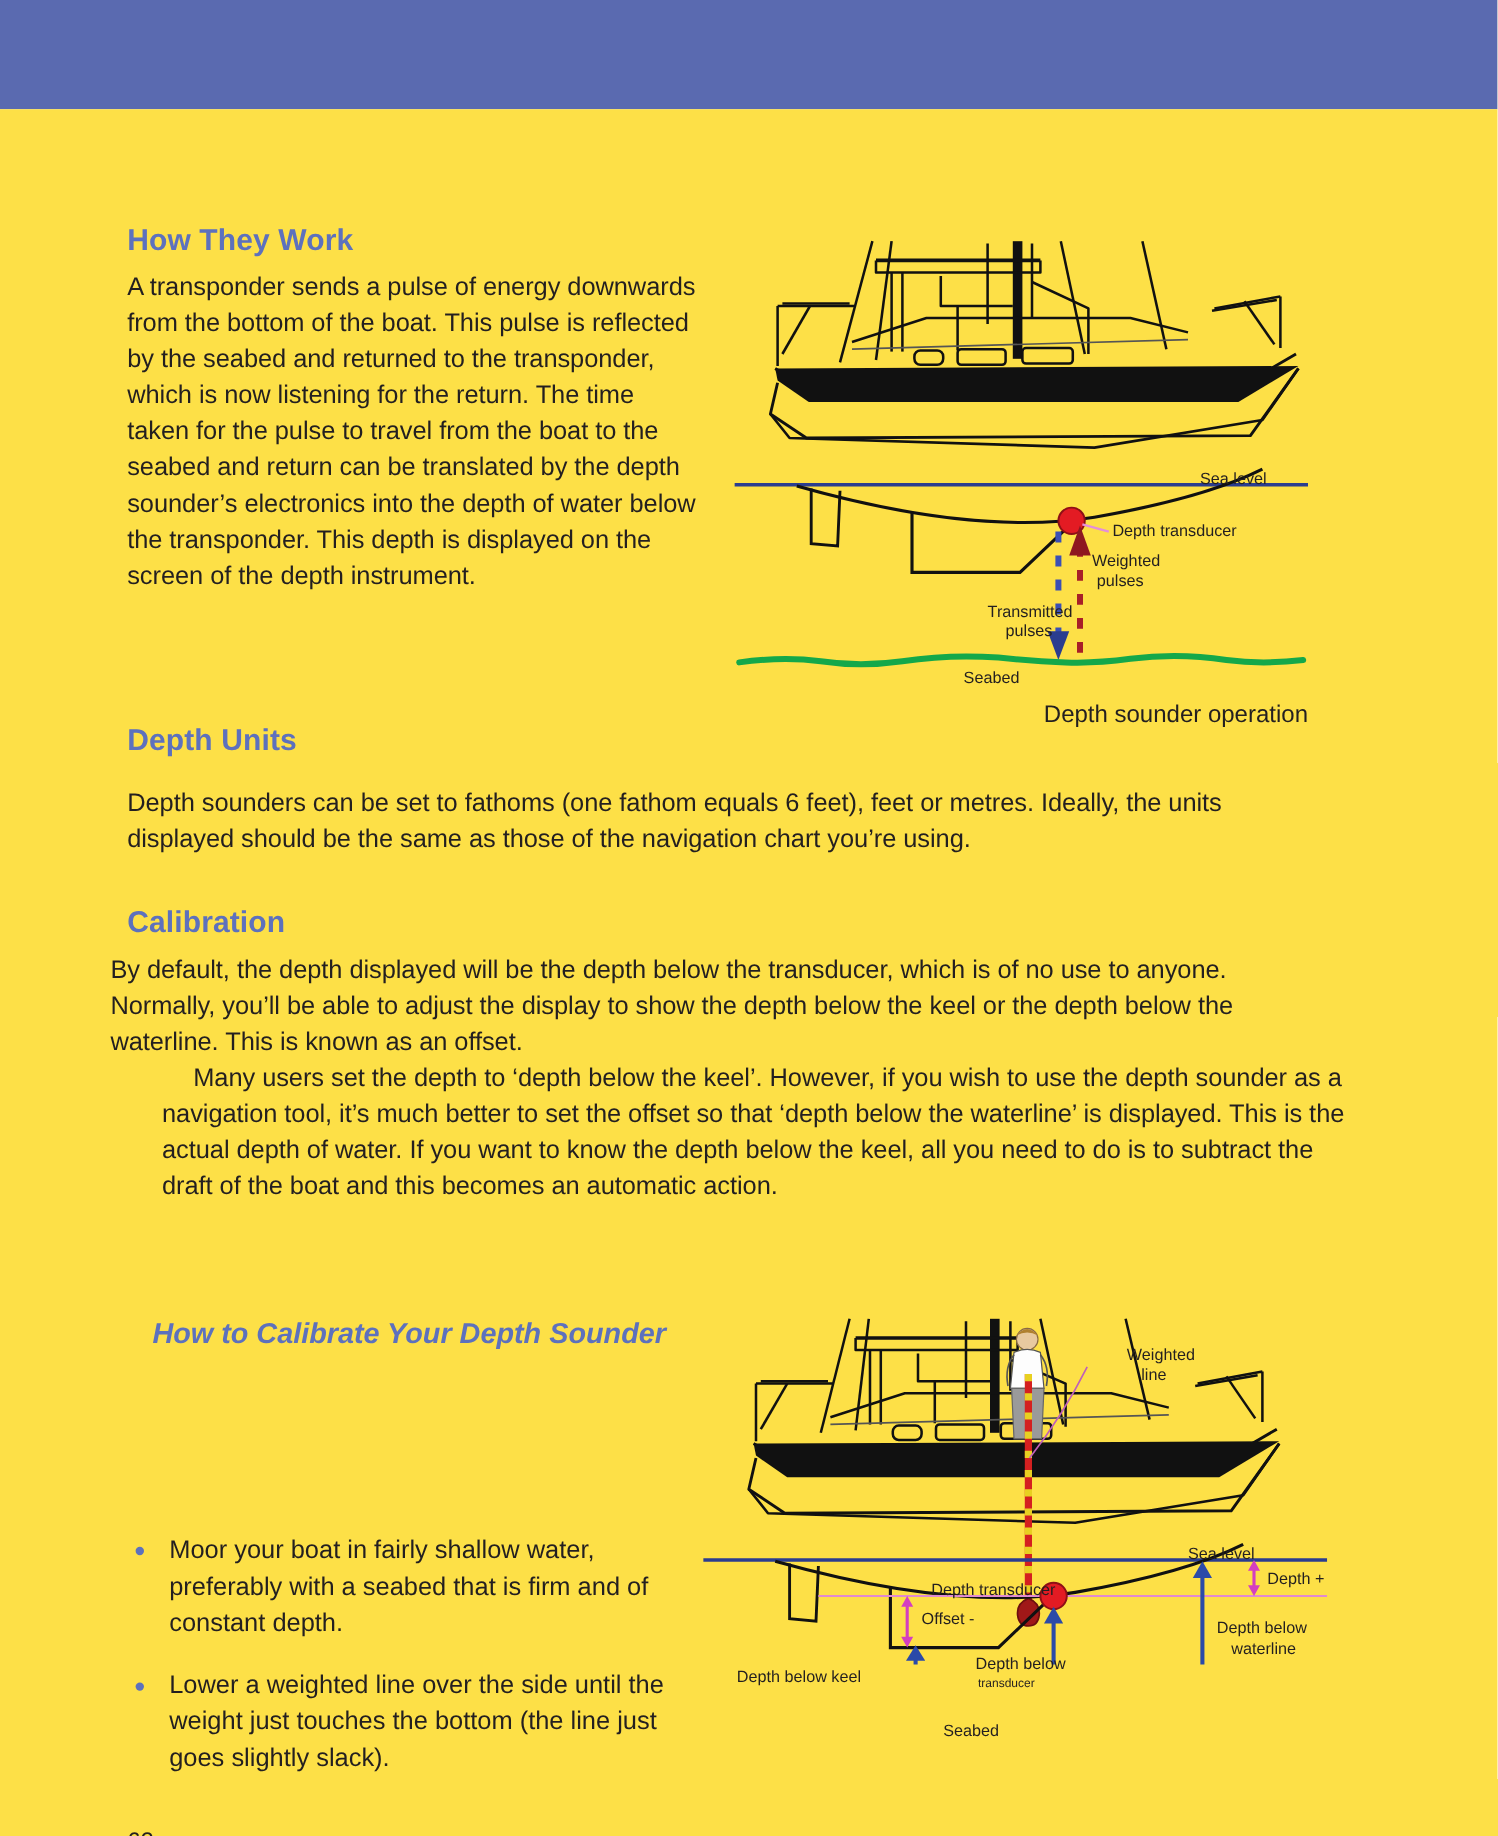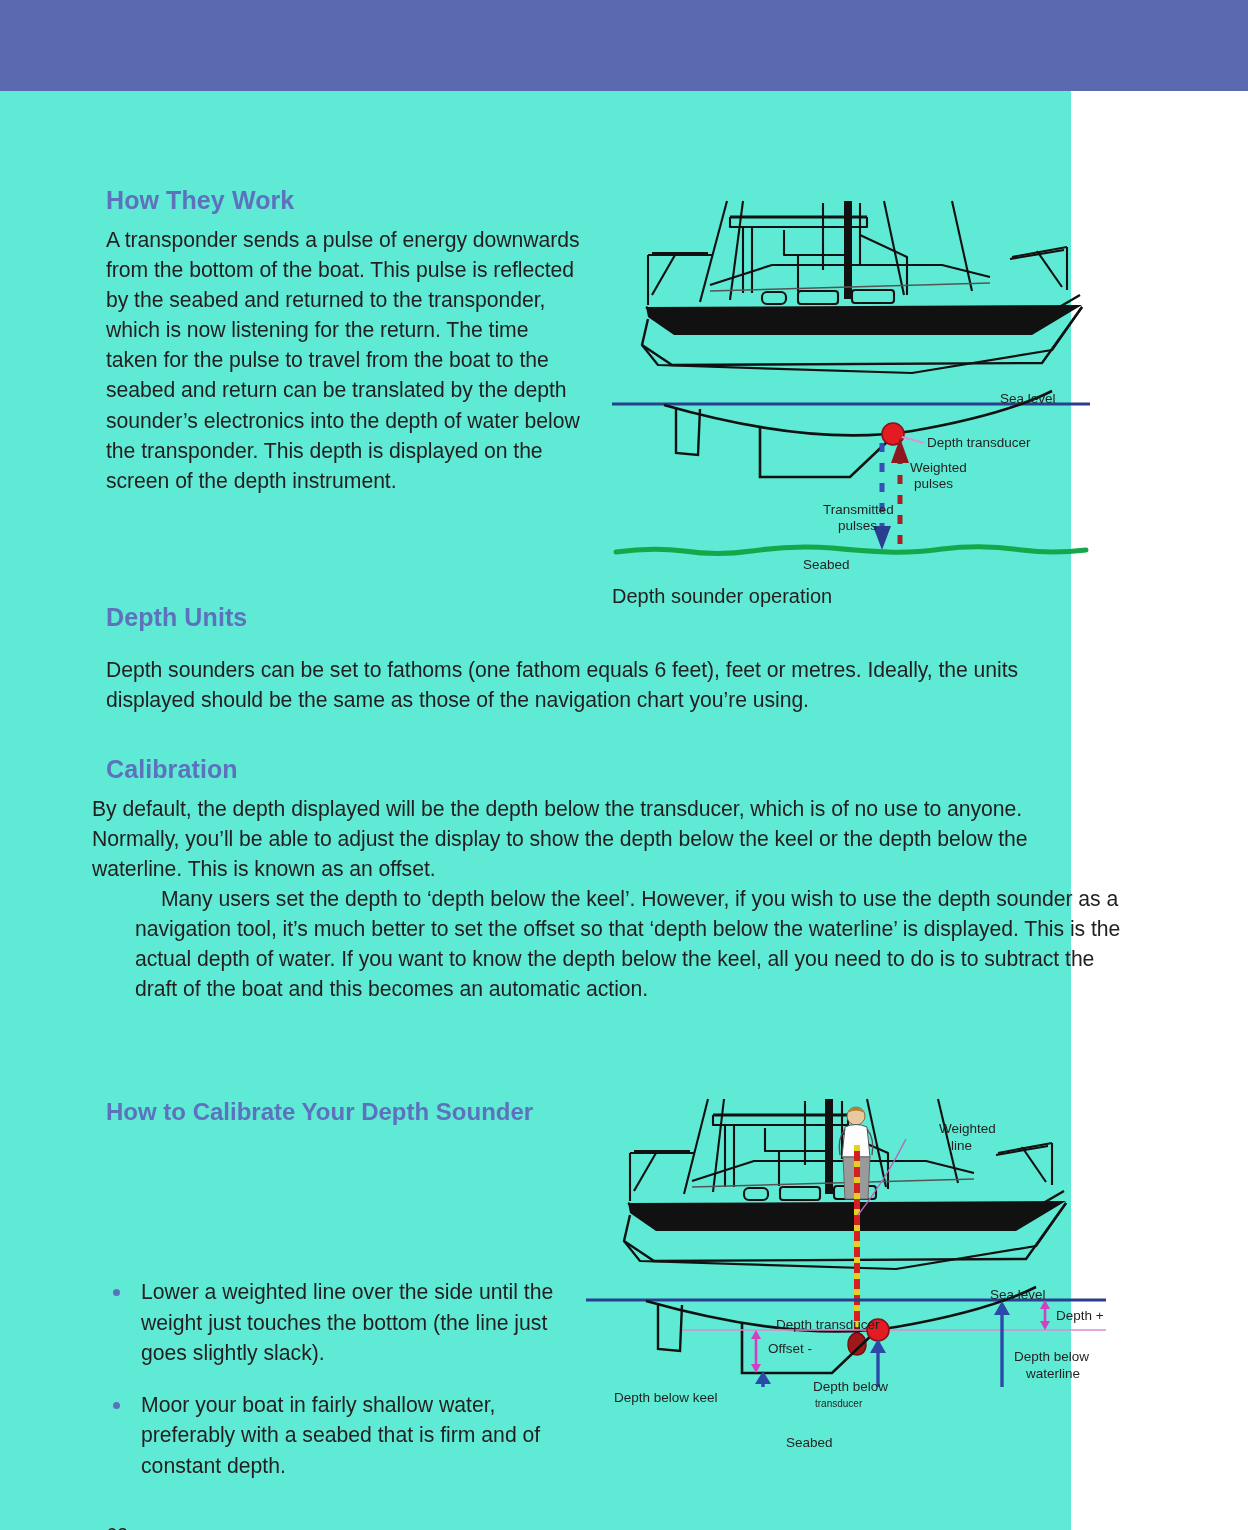--- a/index.html
+++ b/index.html
@@ -21,42 +21,44 @@
     left: 0; top: 0;
     width: 1248px;
     height: 91px;
     background: #5a6ab0;
   }
 
   
   #page-body {
     position: absolute;
     left: 0; top: 91px;
-    width: 1071px;
+    width: 1248px;
     height: 1439px;
-    background: #5eead4;
+    background: #fde047;
   }
 
   
   .h-blue {
     position: absolute;
     color: #5d71bd;
     font-weight: bold;
     font-size: 25px;
     letter-spacing: 0.1px;
     line-height: 1.18;
     white-space: nowrap;
   }
   .h-blue-ital {
     position: absolute;
     color: #5d71bd;
     font-weight: bold;
+    font-style: italic;
     font-size: 24px;
     line-height: 1.42;
     width: 470px;
+    text-align: center;
   }
 
   
   .body-text {
     position: absolute;
     color: #231f20;
     font-size: 21.2px;
     line-height: 30.1px;
     letter-spacing: -0.05px;
   }
@@ -100,21 +102,21 @@
     top: 1433px;
     font-size: 20px;
     color: #231f20;
   }
 
   
   .figure { position: absolute; }
   .figure svg { display: block; }
   .fig-caption {
     position: absolute;
-    text-align: left;
+    text-align: right;
     color: #231f20;
     font-size: 20px;
     width: 100%;
   }
 </style>
 </head>
 <body>
 
 <div id="top-banner"></div>
 
@@ -207,25 +209,25 @@
 
   <div class="body-text wide-col" style="left:92px; top:703px;">By default, the depth displayed will be the depth below the transducer, which is of no use to anyone. Normally, you’ll be able to adjust the display to show the depth below the keel or the depth below the waterline. This is known as an offset.</div>
 
   <div class="body-text wide-col indent-para" style="left:106px; top:793px;">Many users set the depth to ‘depth below the keel’. However, if you wish to use the depth sounder as a navigation tool, it’s much better to set the offset so that ‘depth below the waterline’ is displayed. This is the actual depth of water. If you want to know the depth below the keel, all you need to do is to subtract the draft of the boat and this becomes an automatic action.</div>
 
   <div class="h-blue-ital" style="left:106px; top:1004px;">How to Calibrate Your Depth Sounder</div>
 
   <ul class="bullet-list">
     <li>
       <span class="dot"></span>
-      <span>Lower a weighted line over the side until the weight just touches the bottom (the line just goes slightly slack).</span>
+      <span>Moor your boat in fairly shallow water, preferably with a seabed that is firm and of constant depth.</span>
     </li>
     <li>
       <span class="dot"></span>
-      <span>Moor your boat in fairly shallow water, preferably with a seabed that is firm and of constant depth.</span>
+      <span>Lower a weighted line over the side until the weight just touches the bottom (the line just goes slightly slack).</span>
     </li>
   </ul>
 
   <div class="figure" style="left:586px; top:996px; width:520px; height:300px;">
     <svg width="520" height="300" viewBox="0 0 520 300">
 
       <g fill="none" stroke="#111111" stroke-width="2.1" stroke-linejoin="round">
         <line x1="98" y1="107" x2="122" y2="12"></line>
         <line x1="127" y1="105" x2="138" y2="12"></line>
         <line x1="281" y1="12" x2="300" y2="100"></line>

